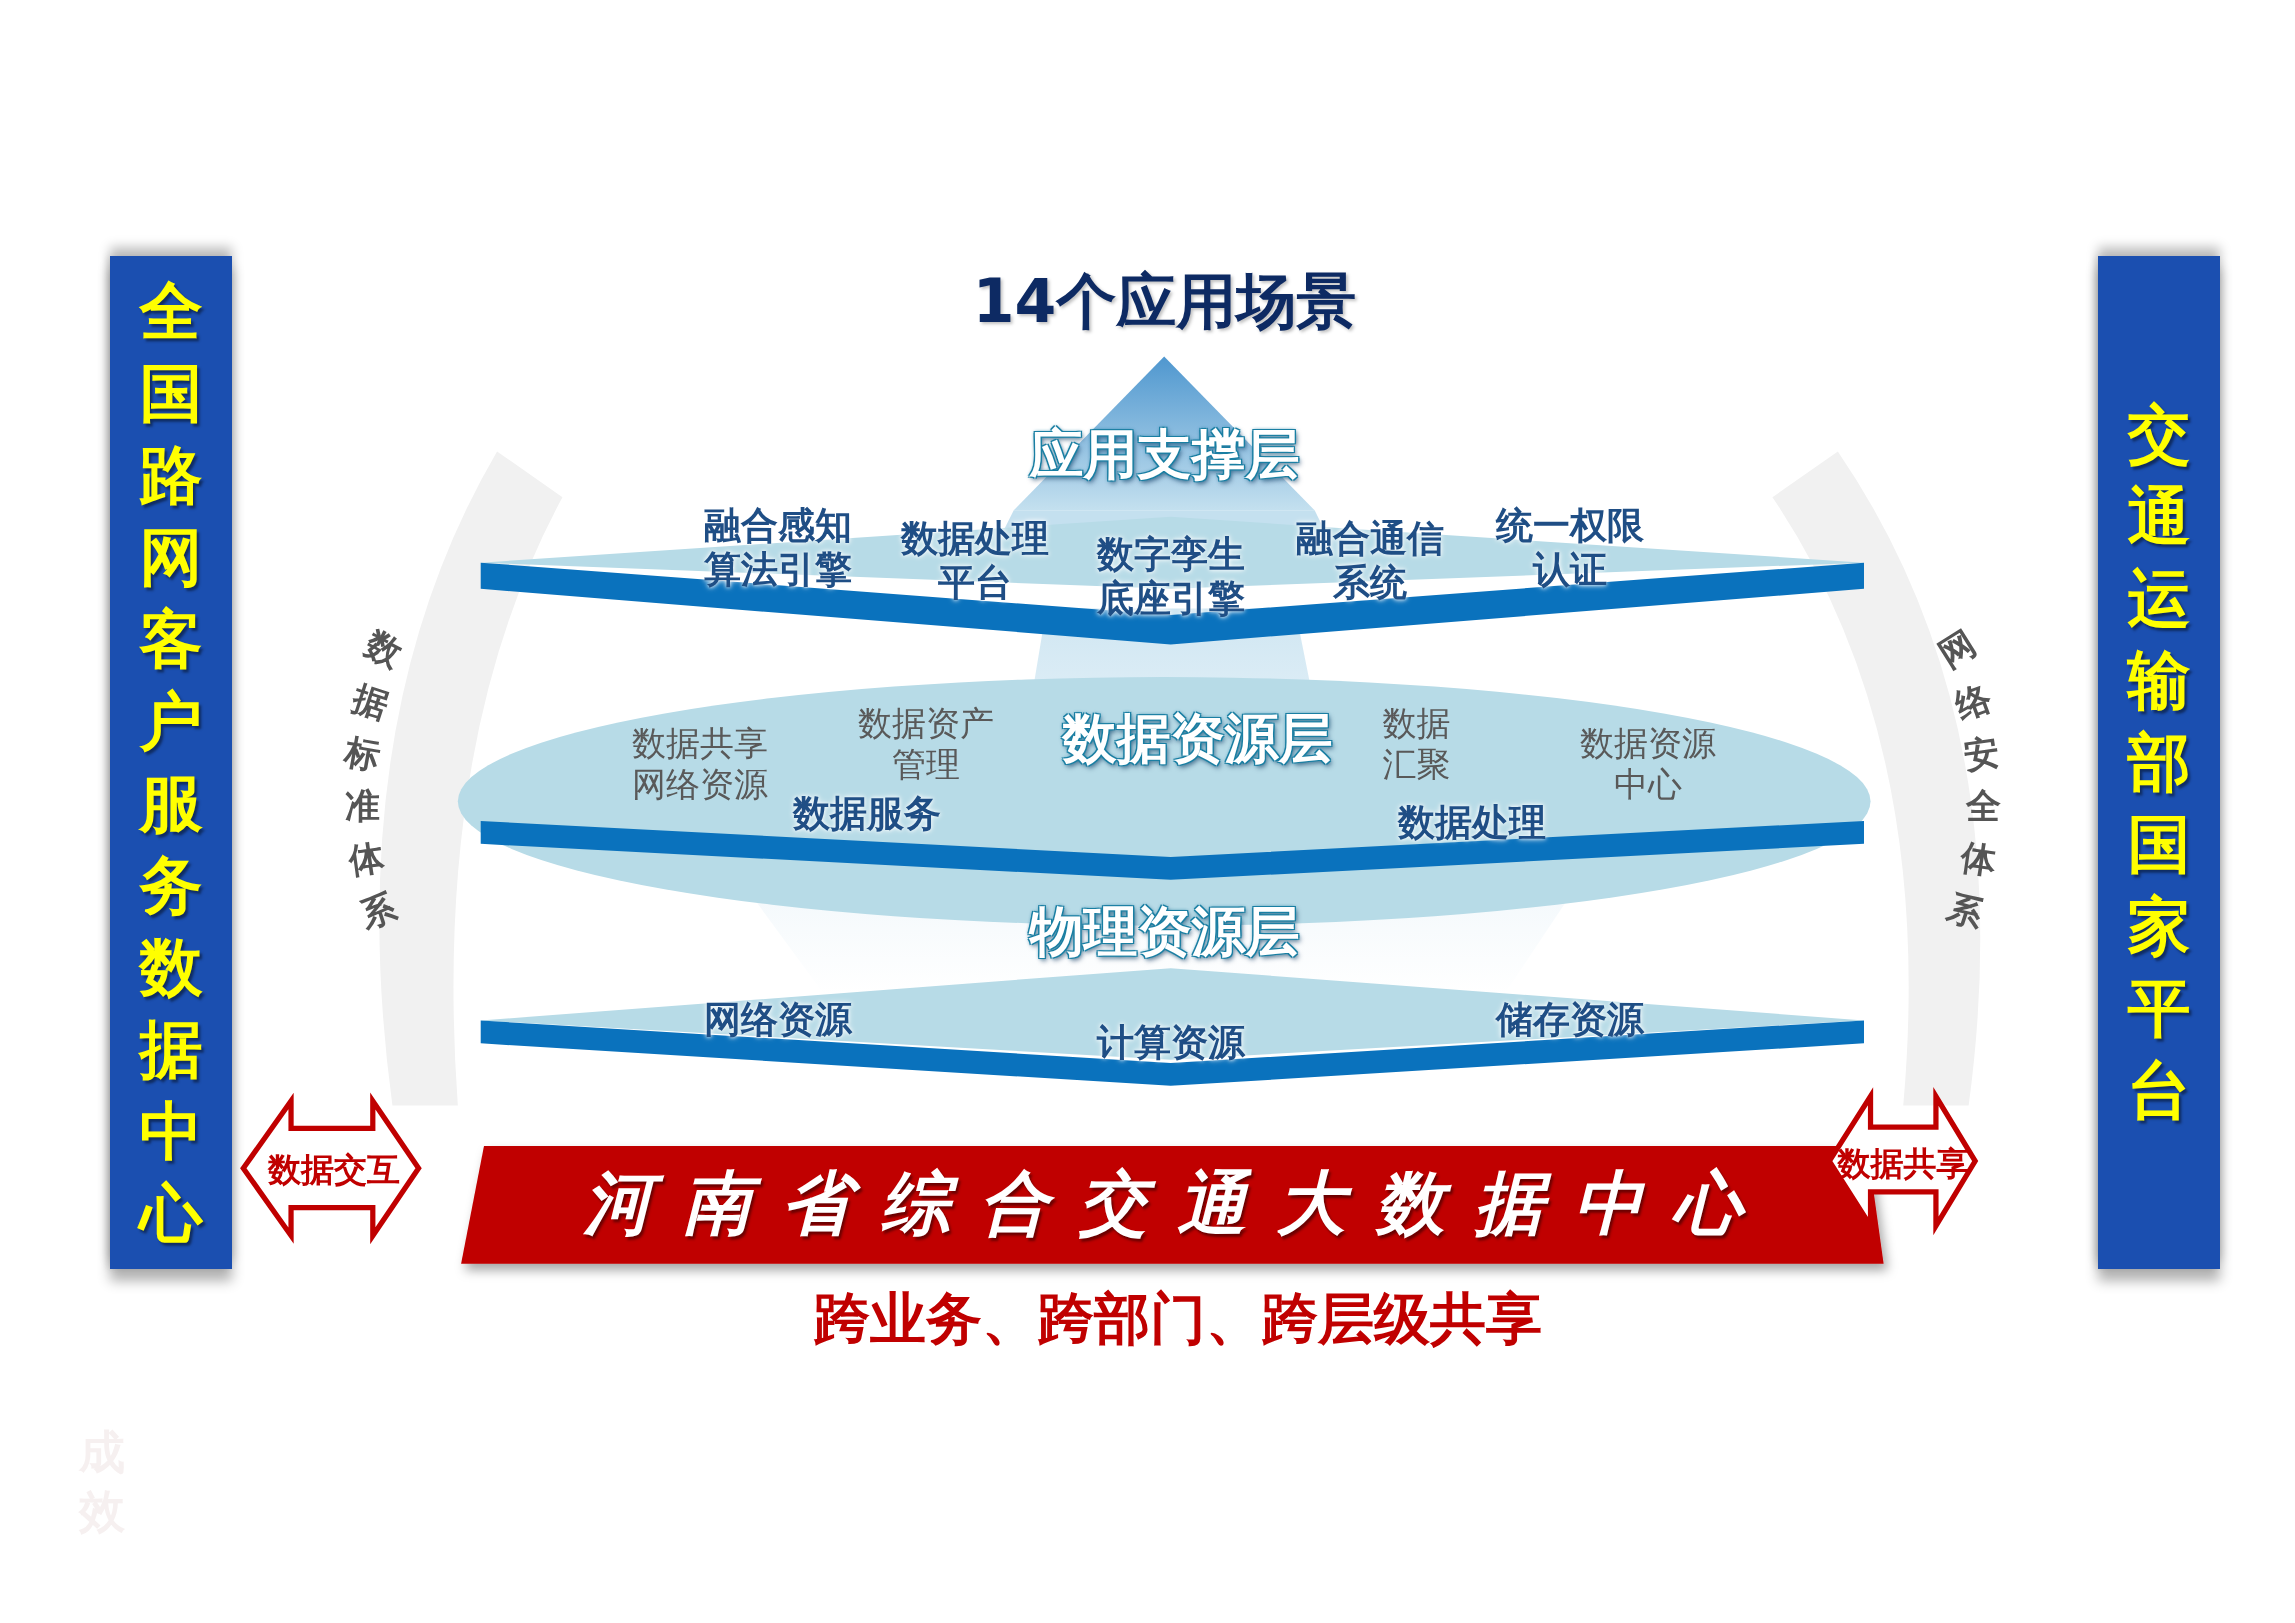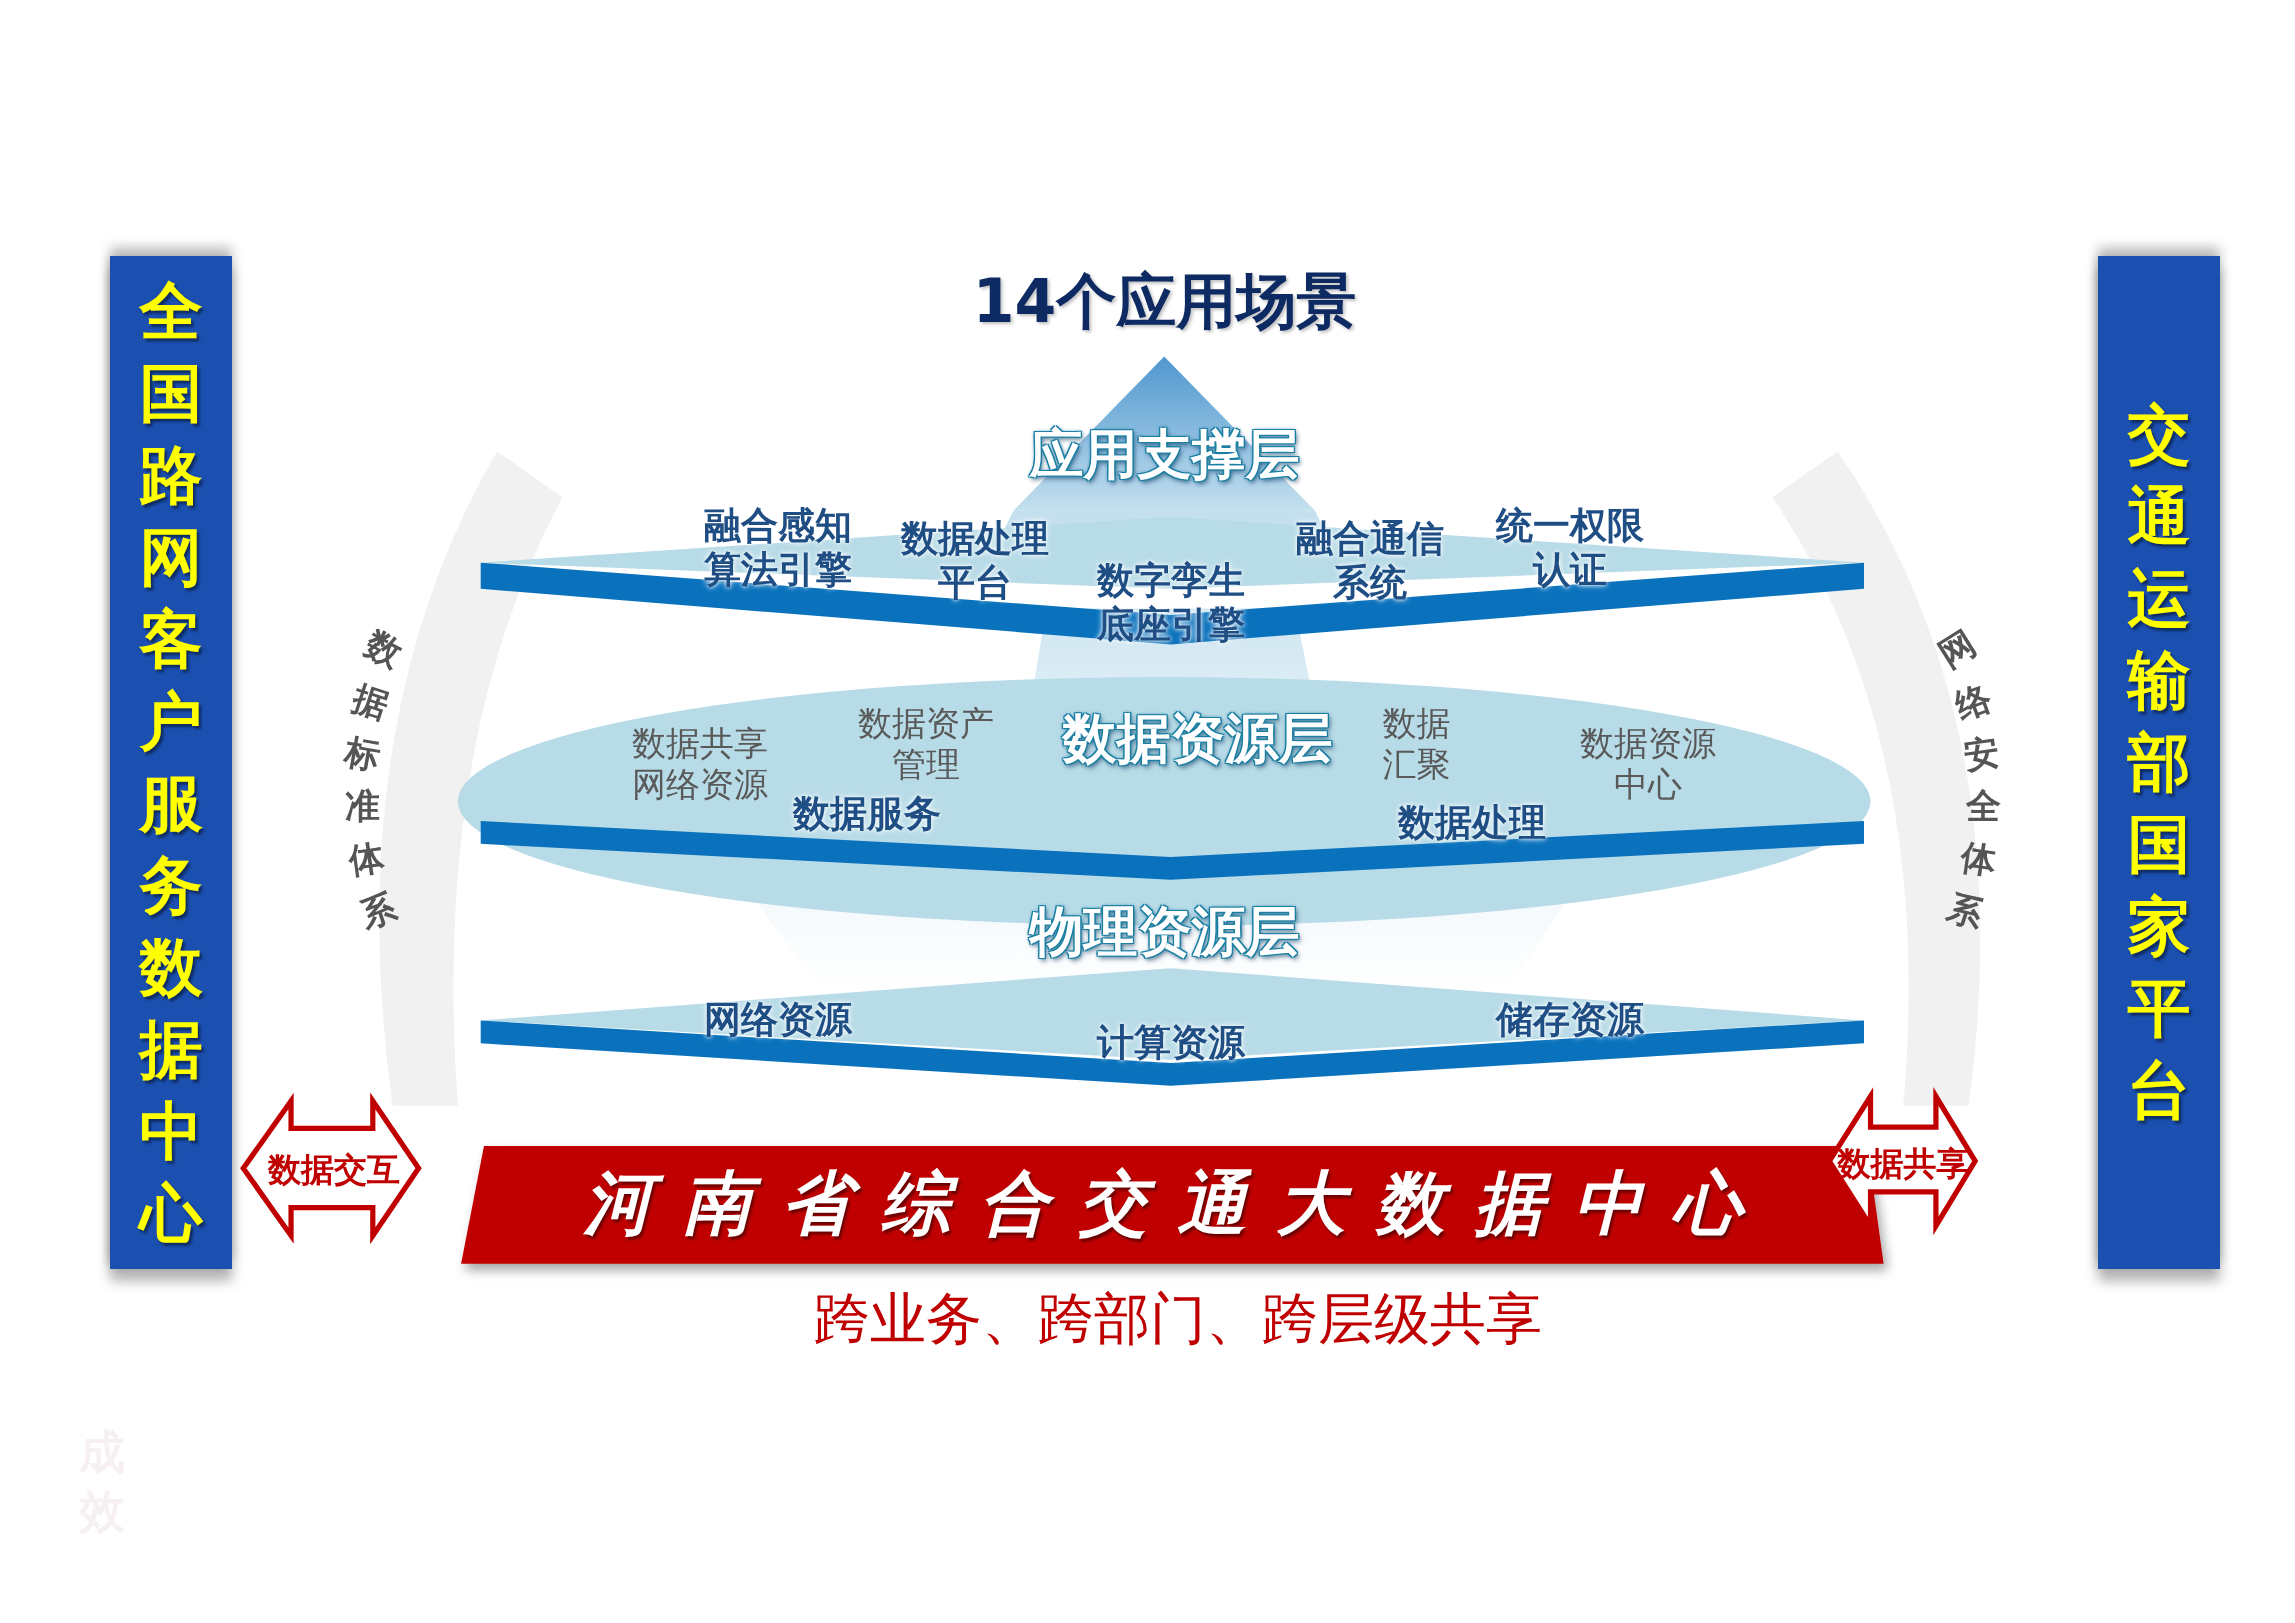--- a/index.html
+++ b/index.html
@@ -6,21 +6,21 @@
   body{width:2295px;height:1623px;position:relative;overflow:hidden;font-family:"DejaVu Sans","Liberation Sans",sans-serif;}
   svg.bg{position:absolute;left:0;top:0;}
   .side-panel{position:absolute;width:122px;height:1013px;top:256px;background:#1b4fb0;box-shadow:0 -9.2px 10.5px rgba(0,0,0,0.25),0 11.8px 11.8px rgba(0,0,0,0.3),-3.9px 0 6.5px rgba(0,0,0,0.08);display:flex;flex-direction:column;align-items:center;justify-content:center;}
   .side-panel span{display:block;color:#ffff00;font-weight:bold;font-size:63px;line-height:82px;text-shadow:2.6px 2.6px 2.6px rgba(0,0,0,0.45);}
   .arc-text{position:absolute;color:#555555;font-weight:bold;font-size:35px;line-height:37px;}
   .title{position:absolute;left:916px;top:262px;width:497px;text-align:center;color:#0d2a63;font-weight:bold;font-size:60px;text-shadow:2px 2px 3.3px rgba(0,0,0,0.25);}
   .layer-title{position:absolute;text-align:center;color:#ffffff;font-weight:bold;font-size:54px;text-shadow:0 0 3.9px #1a7fa3,1.3px 1.3px 0 #1a7fa3,-1.3px -1.3px 0 #1a7fa3,1.3px -1.3px 0 #1a7fa3,-1.3px 1.3px 0 #1a7fa3,2px 3.3px 5.2px rgba(0,40,80,0.6);}
   .item-bold{position:absolute;text-align:center;color:#1f4e85;font-weight:bold;font-size:37px;line-height:44px;text-shadow:0 0 3.9px rgba(255,255,255,0.95),0 0 6.5px rgba(255,255,255,0.8);}
   .item-gray{position:absolute;text-align:center;color:#595959;font-size:34px;line-height:41px;}
   .banner-text{position:absolute;left:497px;top:1158px;width:1361px;text-align:center;color:#ffffff;font-family:"DejaVu Serif","Liberation Serif",serif;font-style:italic;font-weight:bold;font-size:69px;letter-spacing:30px;text-shadow:2px 2.6px 2.6px rgba(0,0,0,0.45);}
-  .subtitle{position:absolute;left:589px;top:1282px;width:1178px;text-align:center;color:#c00000;font-weight:normal;font-size:56px;}
+  .subtitle{position:absolute;left:589px;top:1282px;width:1178px;text-align:center;color:#c00000;font-weight:bold;font-size:56px;}
   .arrow-label{position:absolute;color:#c00000;font-weight:bold;font-size:33px;text-align:center;}
   .watermark{position:absolute;left:79px;top:1423px;color:#f6f0f0;font-weight:bold;font-size:46px;line-height:59px;}
 </style>
 </head>
 <body>
 
 <svg class="bg" width="2295" height="1623" viewBox="0 0 3509 2481">
   <defs>
     <linearGradient id="pyr" x1="0" y1="0" x2="0" y2="1">
       <stop offset="0" stop-color="#4f97cf"></stop>
@@ -113,21 +113,21 @@
 
 <div class="layer-title" style="left:968px;top:419px;width:393px;text-align:center;">应用支撑层</div>
 <div class="item-bold" style="left:680px;top:504px;width:196px;">
   <div>融合感知</div>
   <div>算法引擎</div>
 </div>
 <div class="item-bold" style="left:877px;top:517px;width:196px;">
   <div>数据处理</div>
   <div>平台</div>
 </div>
-<div class="item-bold" style="left:1073px;top:559px;width:196px;">
+<div class="item-bold" style="left:1073px;top:533px;width:196px;">
   <div>数字孪生</div>
   <div>底座引擎</div>
 </div>
 <div class="item-bold" style="left:1272px;top:517px;width:196px;">
   <div>融合通信</div>
   <div>系统</div>
 </div>
 <div class="item-bold" style="left:1472px;top:504px;width:196px;">
   <div>统一权限</div>
   <div>认证</div>

